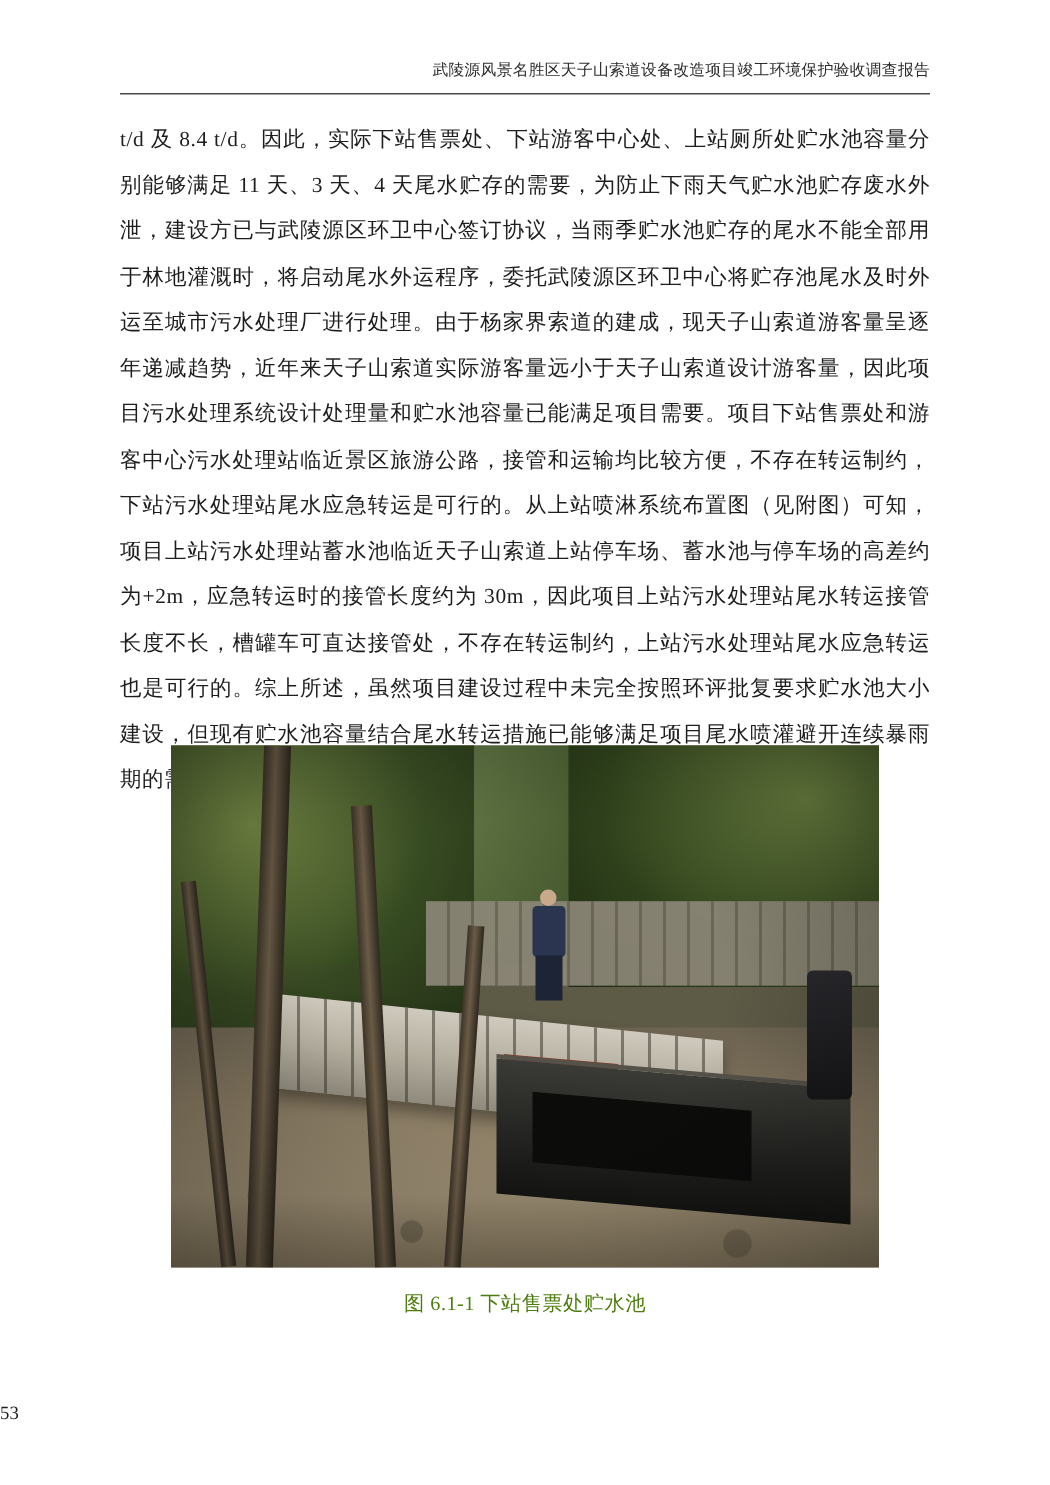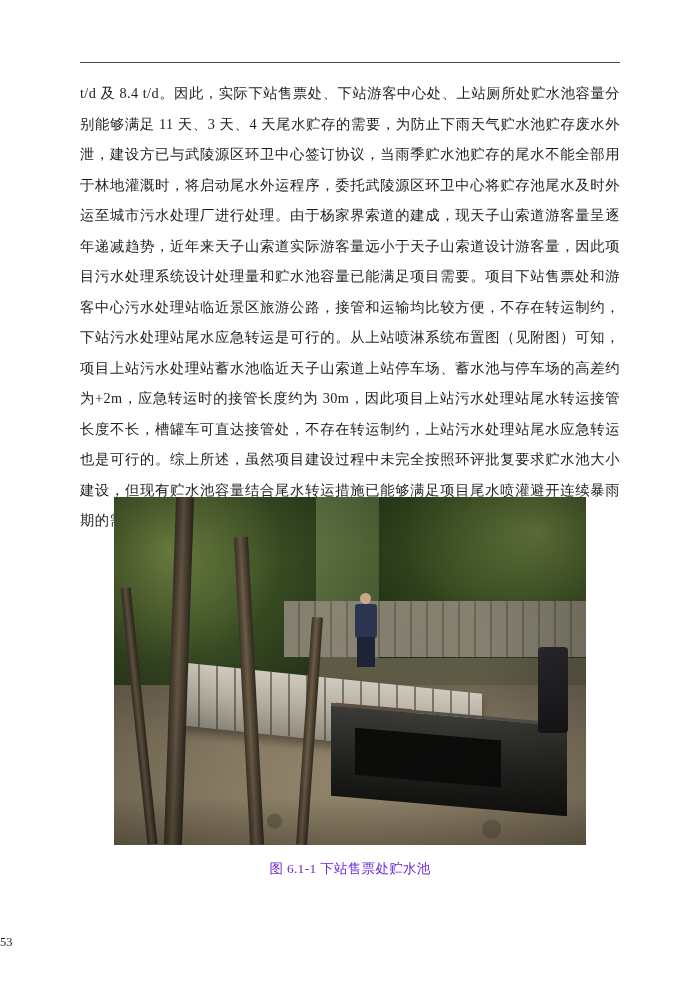--- a/index.html
+++ b/index.html
@@ -176,38 +176,39 @@
     position: absolute; left:0; top:0; width:100%; height:100%;
     background: radial-gradient(ellipse at 50% 45%, rgba(0,0,0,0) 40%, rgba(0,0,0,0.32) 100%);
   }
   .figure-caption {
     position: absolute;
     top: 860px;
     left: 114px;
     width: 472px;
     text-align: center;
     font-size: 13.5px;
-    color: #6d28d9;
+    color: #4d7c0f;
     letter-spacing: 0.3px;
   }
   .page-number {
     position: absolute;
     top: 935px;
     left: 0;
     width: 700px;
     font-size: 12.5px;
     color: #1d1d1d;
     font-family: "Liberation Serif", "DejaVu Serif", serif;
   }
 </style>
 </head>
 <body>
 
 <div class="page">
 
+  <div class="header">武陵源风景名胜区天子山索道设备改造项目竣工环境保护验收调查报告</div>
   <div class="header-rule"></div>
 
   <div class="body-text">
     <p>t/d 及 8.4 t/d。因此，实际下站售票处、下站游客中心处、上站厕所处贮水池容量分别能够满足 11 天、3 天、4 天尾水贮存的需要，为防止下雨天气贮水池贮存废水外泄，建设方已与武陵源区环卫中心签订协议，当雨季贮水池贮存的尾水不能全部用于林地灌溉时，将启动尾水外运程序，委托武陵源区环卫中心将贮存池尾水及时外运至城市污水处理厂进行处理。由于杨家界索道的建成，现天子山索道游客量呈逐年递减趋势，近年来天子山索道实际游客量远小于天子山索道设计游客量，因此项目污水处理系统设计处理量和贮水池容量已能满足项目需要。项目下站售票处和游客中心污水处理站临近景区旅游公路，接管和运输均比较方便，不存在转运制约，下站污水处理站尾水应急转运是可行的。从上站喷淋系统布置图（见附图）可知，项目上站污水处理站蓄水池临近天子山索道上站停车场、蓄水池与停车场的高差约为+2m，应急转运时的接管长度约为 30m，因此项目上站污水处理站尾水转运接管长度不长，槽罐车可直达接管处，不存在转运制约，上站污水处理站尾水应急转运也是可行的。综上所述，虽然项目建设过程中未完全按照环评批复要求贮水池大小建设，但现有贮水池容量结合尾水转运措施已能够满足项目尾水喷灌避开连续暴雨期的需要，总体符合环评批复污水不外排，回灌林地的要求。</p>
   </div>
 
   <div class="figure-wrap">
     <div class="photo">
       <div class="sky"></div>
       <div class="foliage-left"></div>

